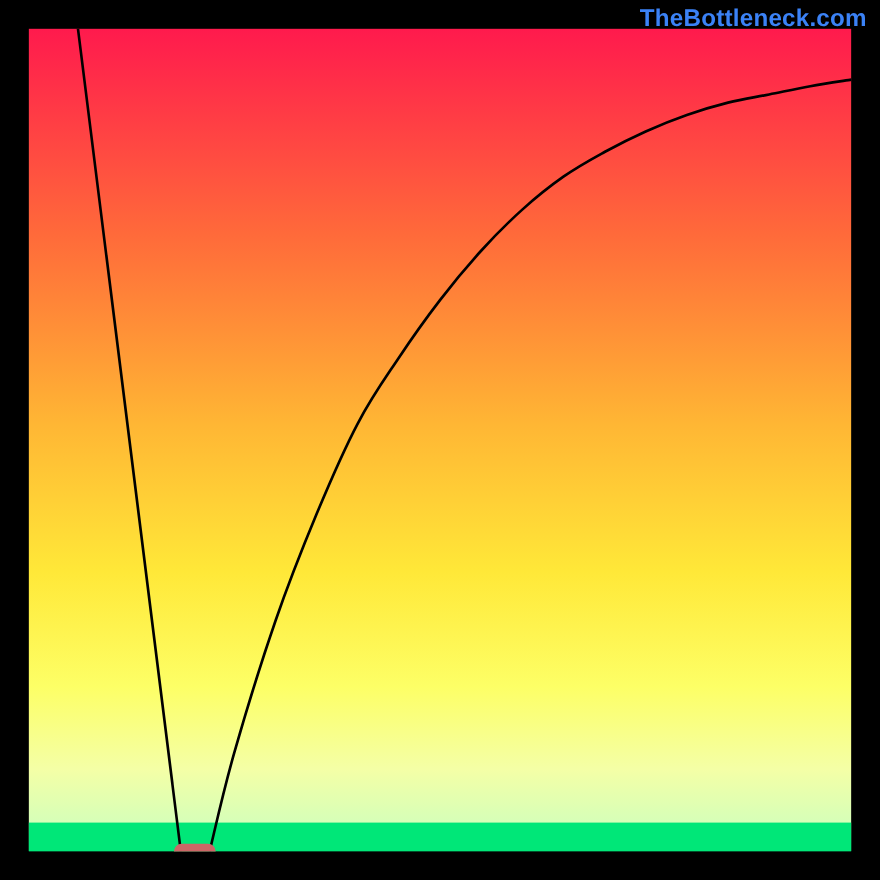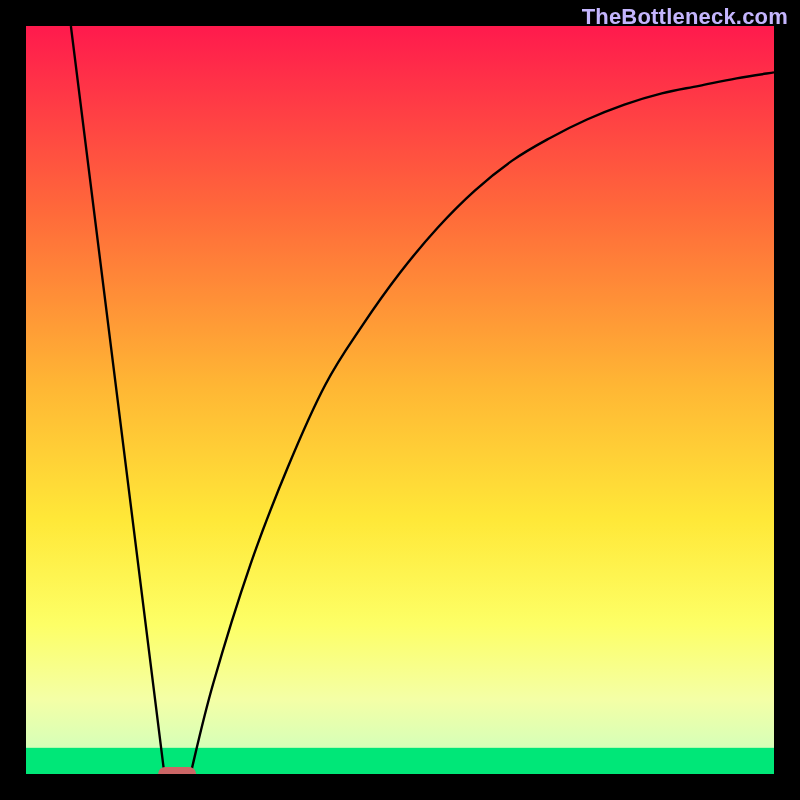--- a/index.html
+++ b/index.html
@@ -7,21 +7,21 @@
   .frame {
     width: 800px;
     height: 800px;
     background: #000;
     position: relative;
   }
   .watermark {
     position: absolute;
     top: 4px;
     right: 12px;
-    color: #c4b5fd;
+    color: #3b82f6;
     font-size: 22px;
     font-weight: 600;
     letter-spacing: 0.2px;
     z-index: 10;
   }
   .plot {
     position: absolute;
     left: 26px;
     top: 26px;
     width: 748px;

